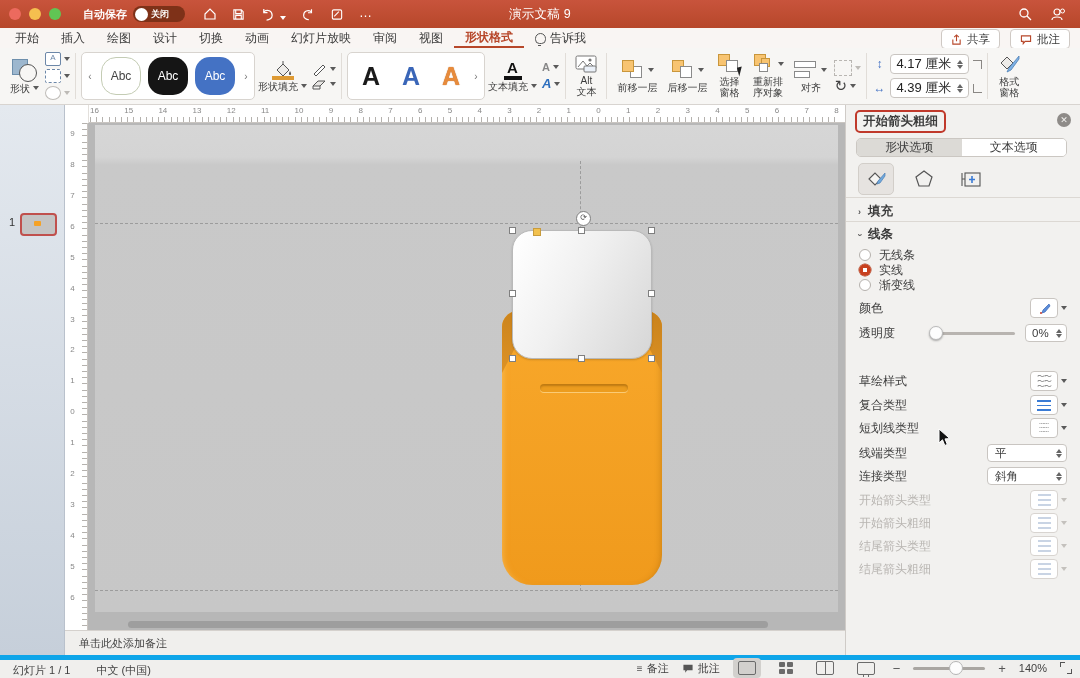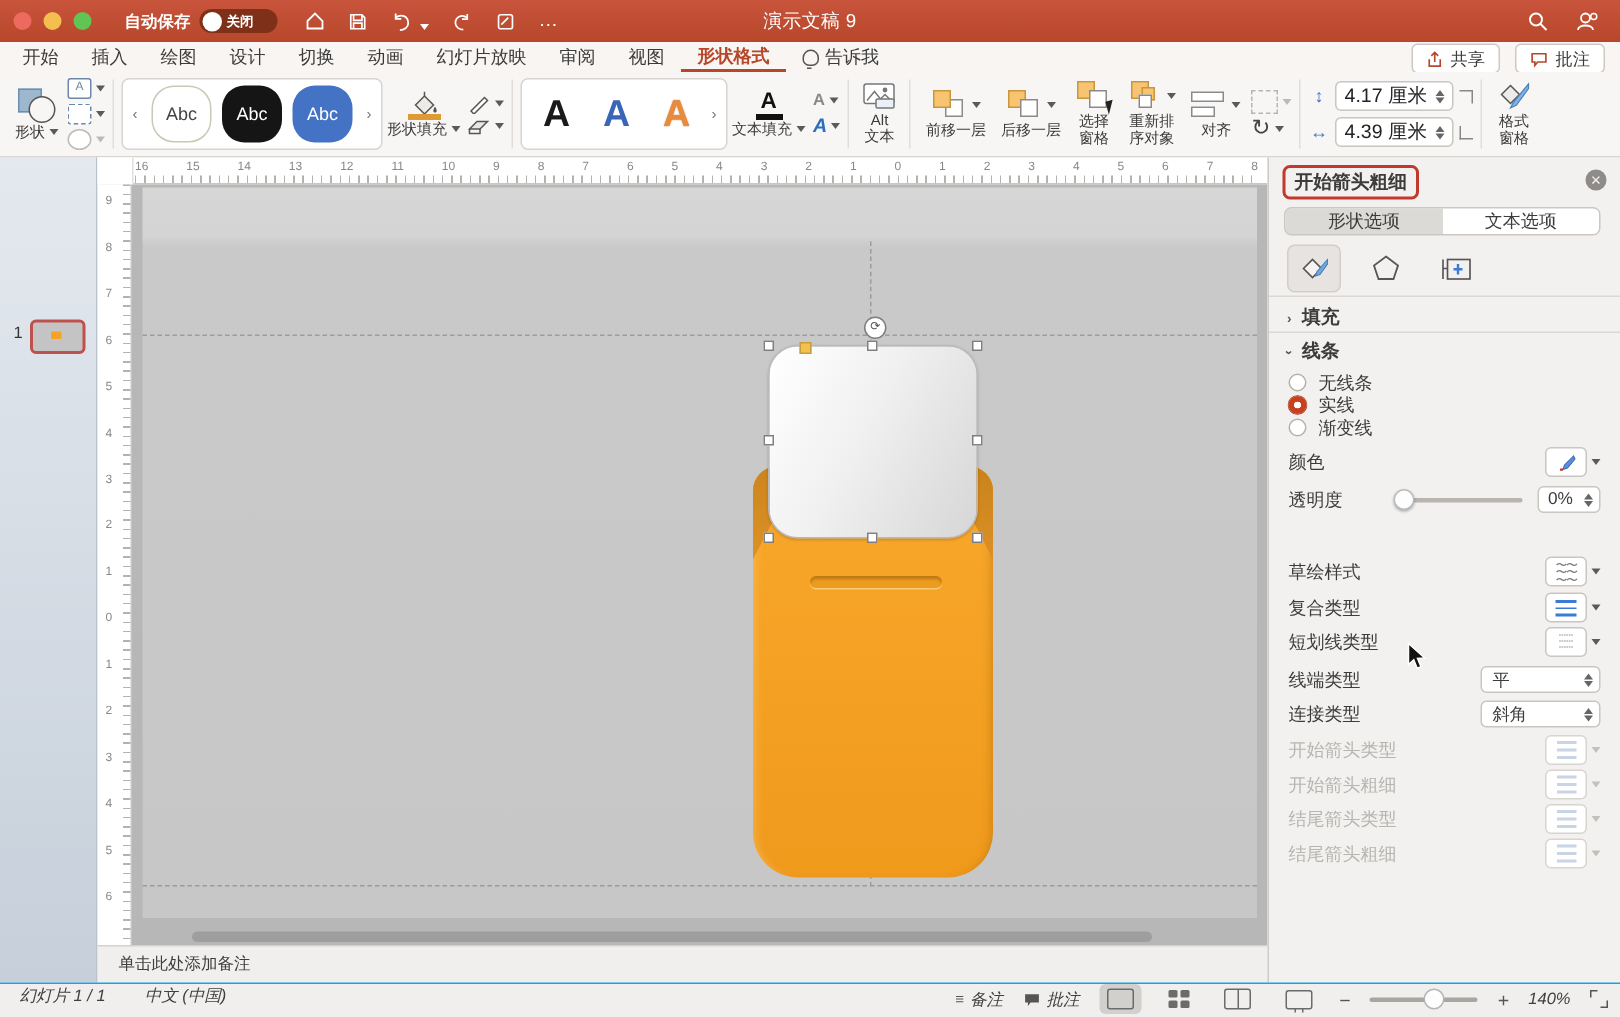--- a/index.html
+++ b/index.html
@@ -165,22 +165,22 @@
   .pfield{background:#fff;border:1px solid #C9C5C1;border-radius:4px;height:18px;display:flex;align-items:center;
     justify-content:space-between;padding:0 4px 0 6px;font-size:11.5px;box-sizing:border-box;}
   .slider{position:relative;width:84px;height:3px;background:#B8B4B0;border-radius:2px;margin-right:10px;}
   .sthumb{position:absolute;left:-2px;top:-6px;width:14px;height:14px;background:#FDFDFD;border:1px solid #BBB;
     border-radius:50%;box-shadow:0 1px 2px rgba(0,0,0,.3);box-sizing:border-box;}
   .sketchic{font-size:8px;color:#777;letter-spacing:-1px;line-height:5px;}
   .compic div{width:14px;background:#3A7BD5;margin:1.5px 0;}
   .dashic{font-size:8px;color:#999;letter-spacing:0;line-height:4px;}
   .arrowic div{width:13px;margin:1.5px 0;background:#C9D4E4;}
   
-  .statusbar{position:absolute;left:0;top:655px;right:0;height:23px;background:#F0EFED;border-top:1px solid #0ea5e9;
-    display:flex;align-items:flex-start;font-size:11px;color:#3F3F3F;box-sizing:border-box;font-style:italic;}
+  .statusbar{position:absolute;left:0;top:655px;right:0;height:23px;background:#F0EFED;border-top:5px solid #0ea5e9;
+    display:flex;align-items:flex-end;font-size:11px;color:#3F3F3F;box-sizing:border-box;}
   .sb-left{display:flex;gap:26px;margin-left:13px;}
   .sb-right{position:absolute;right:8px;display:flex;align-items:center;gap:13px;}
   .sb-item{display:flex;align-items:center;gap:4px;}
   .vicon{width:16px;height:12px;border:1px solid #6B6B6B;border-radius:2px;position:relative;background:transparent;}
   .vbtn{padding:3px 5px;border-radius:4px;display:flex;align-items:center;}
   .vbtn.sel{background:#D2D0CD;}
   .gridic{width:14px;height:12px;display:grid;grid-template-columns:6px 6px;grid-template-rows:5px 5px;gap:2px;}
   .gridic div{background:#6B6B6B;border-radius:1px;}
   .bookic{width:16px;height:12px;border:1px solid #6B6B6B;border-radius:2px;position:relative;}
   .bookic:after{content:"";position:absolute;left:50%;top:0;bottom:0;width:1px;background:#6B6B6B;}

